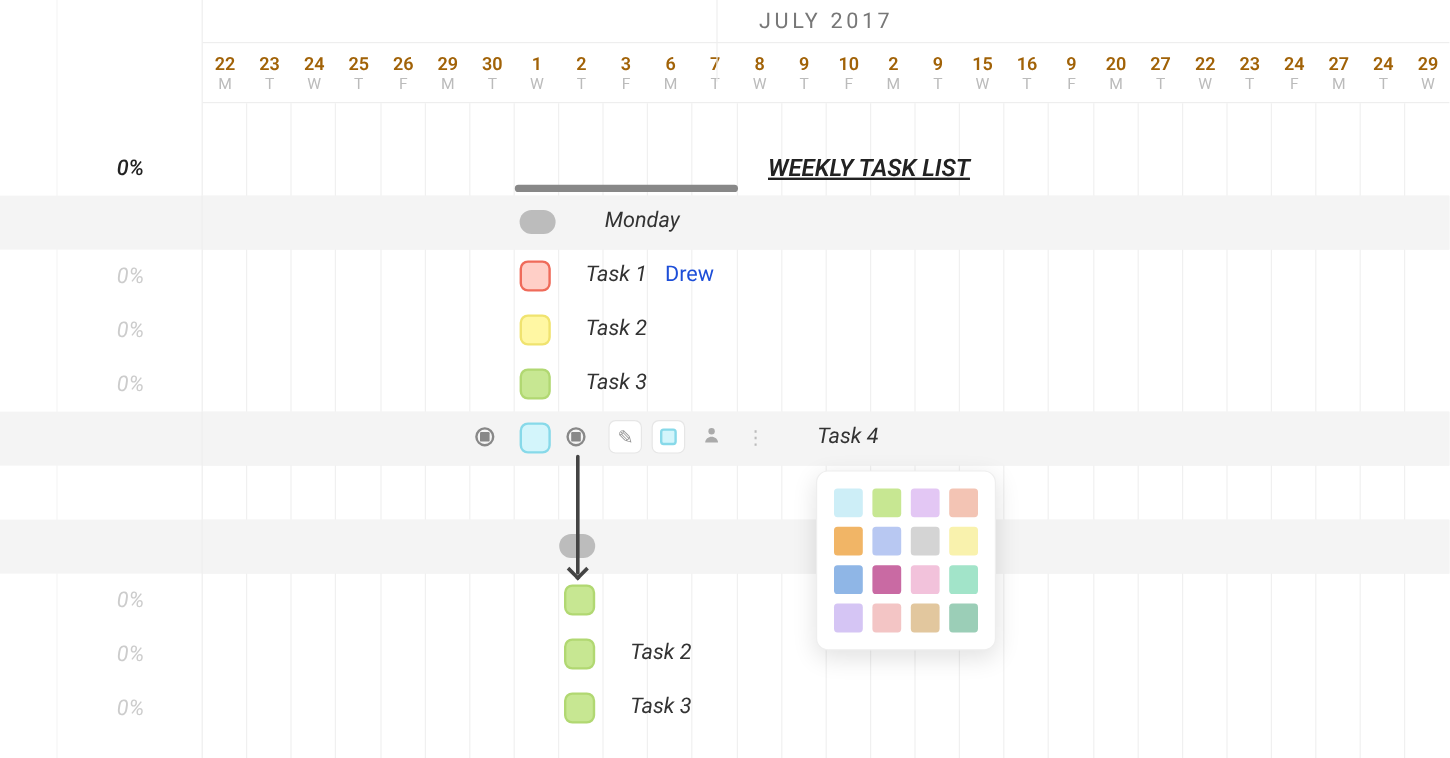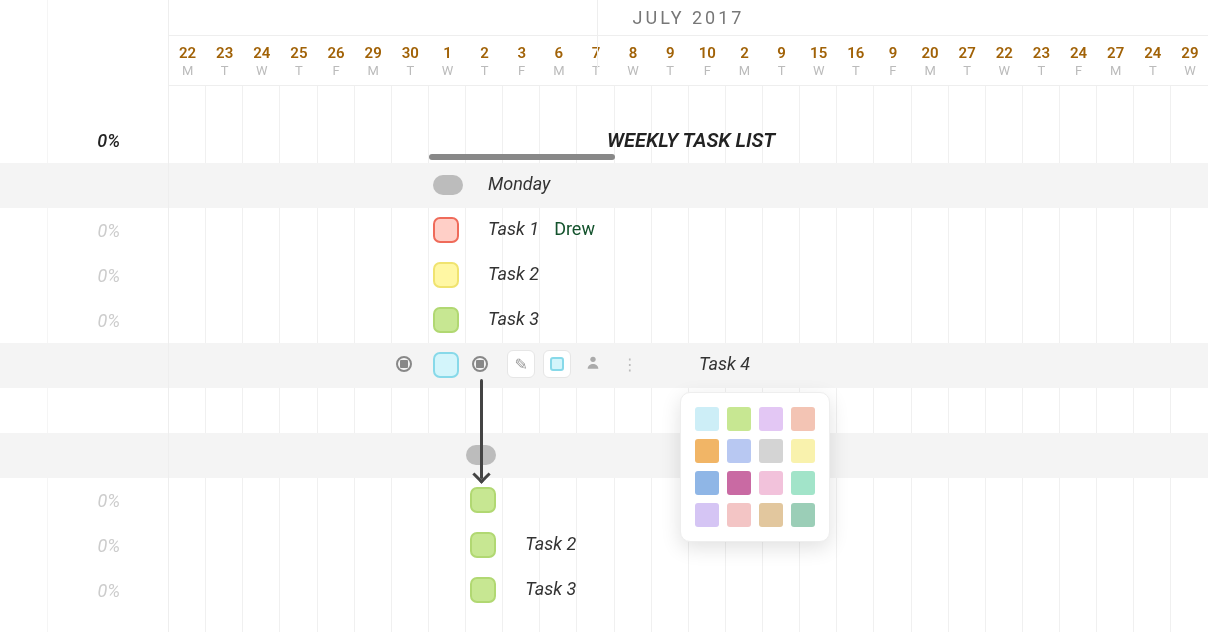--- a/index.html
+++ b/index.html
@@ -33,21 +33,21 @@
   .gantt-pill { position: absolute; width: 30px; height: 20px; background: #bcbcbc; border-radius: 10px; top: 12px; }
 
   .task-box { position: absolute; width: 26px; height: 26px; border-radius: 7px; top: 9px; }
   .task-box.red { background: #ffcfc7; border: 2px solid #ef6b5a; }
   .task-box.yellow { background: #fff7a3; border: 2px solid #f0e36f; }
   .task-box.green { background: #c7e792; border: 2px solid #b1d872; }
   .task-box.cyan { background: #d3f5fb; border: 2px solid #87d9e9; }
   .task-box.grey { background: #bcbcbc; border: none; border-radius: 13px; height:20px; width: 30px; top:12px;}
 
   .task-label { position: absolute; top: 10px; font-size: 18px; font-style: italic; color: #333; }
-  .task-assignee { color: #14532d; font-style: normal; margin-left: 15px; text-align: right; }
+  .task-assignee { color: #1d4ed8; font-style: normal; margin-left: 15px; text-align: right; }
 
   .parent-label { position: absolute; font-size: 20px; font-style: italic; font-weight: 600; color: #222; top: 10px; }
 
   .toolbar { position: absolute; display: flex; gap: 8px; align-items: center; top: 7px; }
   .toolbar .tbtn { width: 28px; height: 28px; border: 1px solid #e6e6e6; border-radius: 6px; background: #fff; display: flex; align-items: center; justify-content: center; color: #999; cursor: pointer; }
   .toolbar .tbtn.naked { border: none; background: transparent; }
   .handle-circ { width: 16px; height: 16px; border: 2px solid #888; border-radius: 50%; display:flex; align-items:center; justify-content:center; }
   .handle-circ .ib { width: 8px; height: 8px; background: #888; border-radius: 1px; }
 
   .color-panel { position: absolute; background: #fff; border: 1px solid #eee; border-radius: 10px; box-shadow: 0 6px 20px rgba(0,0,0,.12); padding: 14px; display: grid; grid-template-columns: repeat(4, 24px); grid-gap: 8px; z-index: 50; }
@@ -239,25 +239,25 @@
       <div class="grid-col"></div>
       <div class="grid-col"></div>
       <div class="grid-col"></div>
       <div class="grid-col"></div>
       <div class="grid-col"></div>
       <div class="grid-col"></div>
     </div>
   <div class="rows" id="rows">
       <div class="row">
         <div class="gantt-bar" style="left: 259.98px; top: 36px; width: 185.7px;"></div>
-        <div class="parent-label" style="left: 438px;">WEEKLY TASK LIST</div>
+        <div class="parent-label" style="left: 471px; text-decoration: underline;">WEEKLY TASK LIST</div>
       </div>
       <div class="row highlight">
         <div class="task-box grey" style="left: 263.98px;"></div>
-        <div class="task-label" style="left: 319px;">Monday</div>
+        <div class="task-label" style="left: 335px;">Monday</div>
       </div>
       <div class="row">
         <div class="task-box red" style="left: 263.98px;"></div>
         <div class="task-label" style="left: 319.12px;">Task 1<span class="task-assignee">Drew</span></div>
       </div>
       <div class="row">
         <div class="task-box yellow" style="left: 263.98px;"></div>
         <div class="task-label" style="left: 319.12px;">Task 2</div>
       </div>
       <div class="row">
@@ -286,21 +286,21 @@
           <div class="tbtn naked">
             <span><svg width="16" height="16" viewBox="0 0 24 24" fill="#aaa">
                 <circle cx="12" cy="8" r="4"></circle>
                 <path d="M4 22c0-4 4-7 8-7s8 3 8 7"></path>
               </svg></span>
           </div>
           <div class="tbtn naked">
             <span style="letter-spacing:-1px;color:#bbb;">⋮</span>
           </div>
         </div>
-        <div class="task-label" style="left: 530px;">Task 4</div>
+        <div class="task-label" style="left: 512px;">Task 4</div>
       </div>
       <div class="row"></div>
       <div class="row highlight">
         <div class="gantt-pill" style="left: 297.12px;"></div>
       </div>
       <div class="row">
         <div class="task-box green" style="left: 301.12px;"></div>
       </div>
       <div class="row">
         <div class="task-box green" style="left: 301.12px;"></div>

